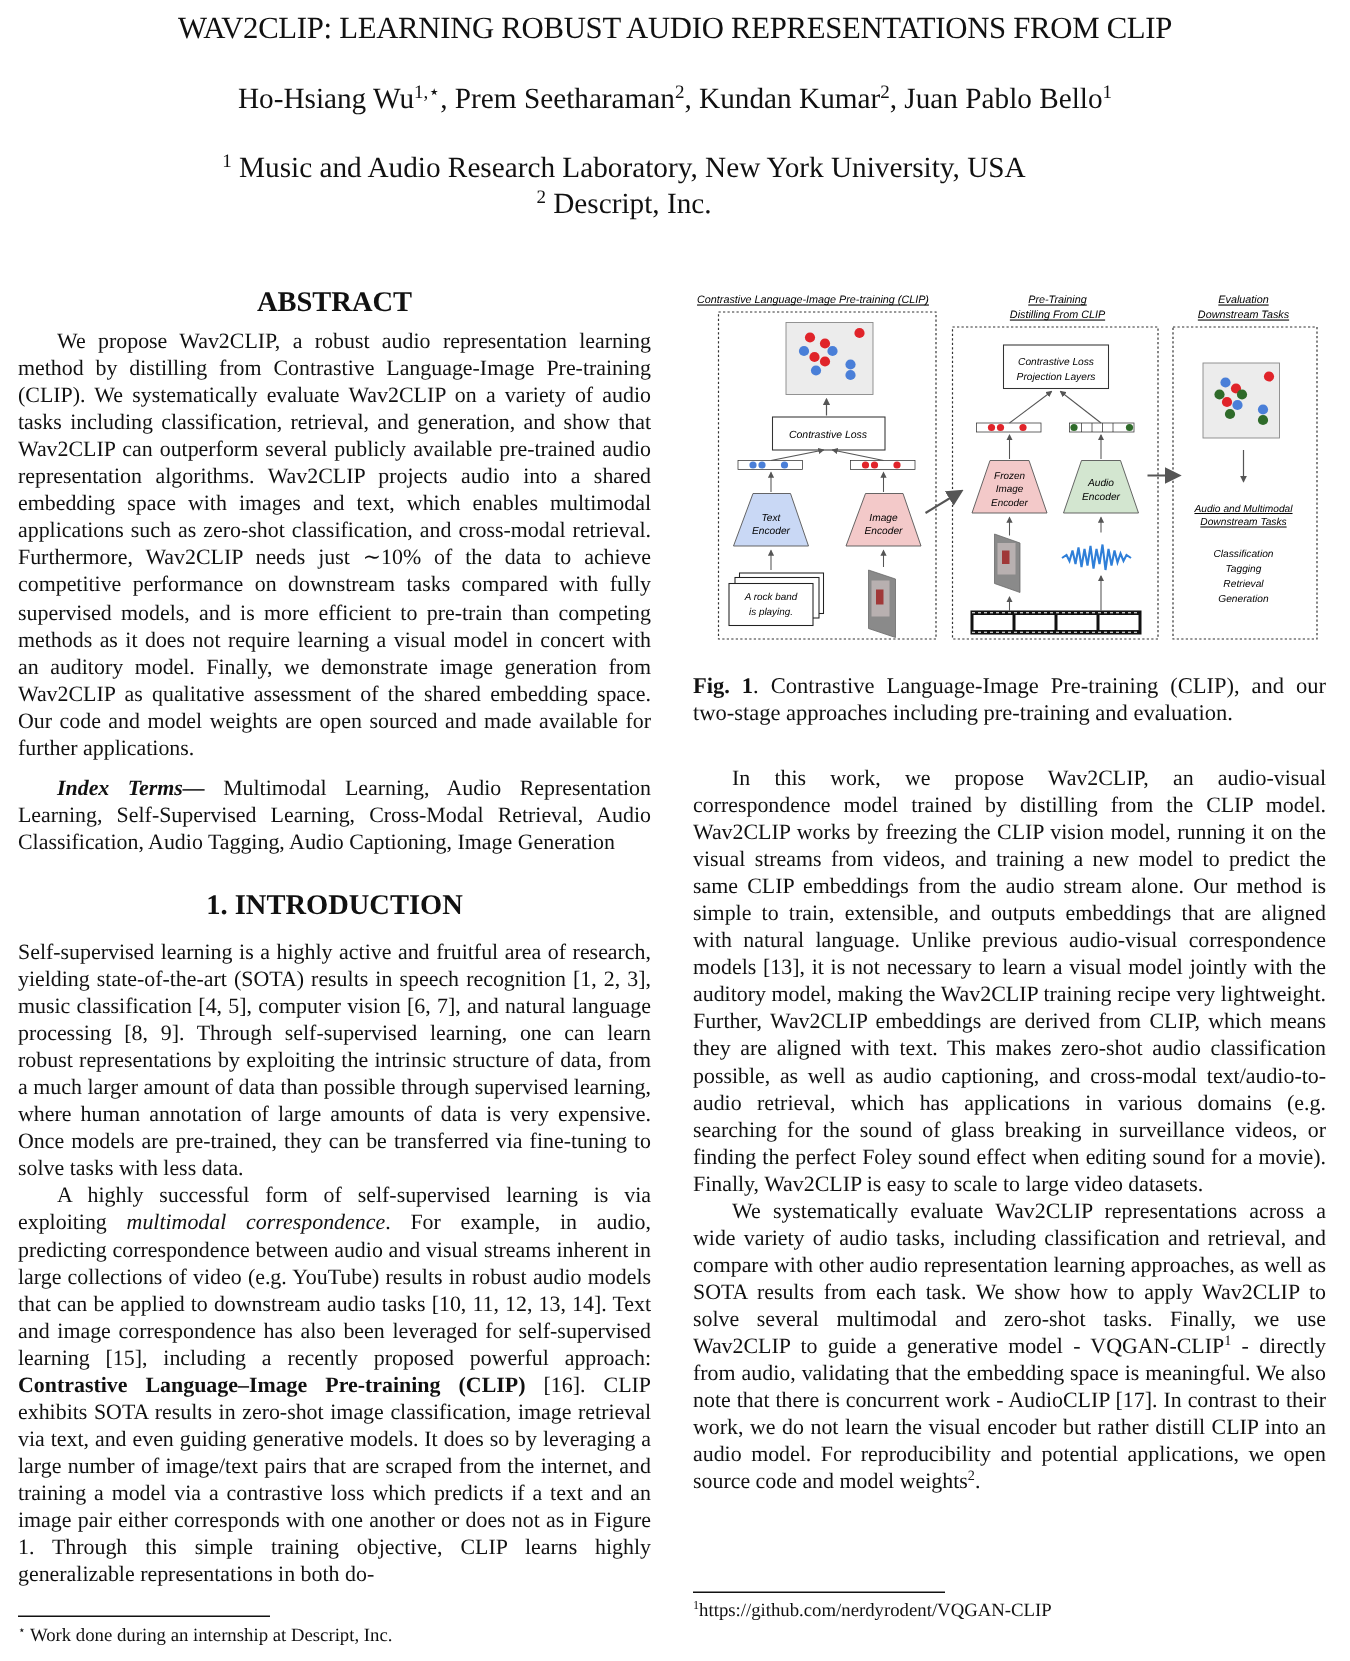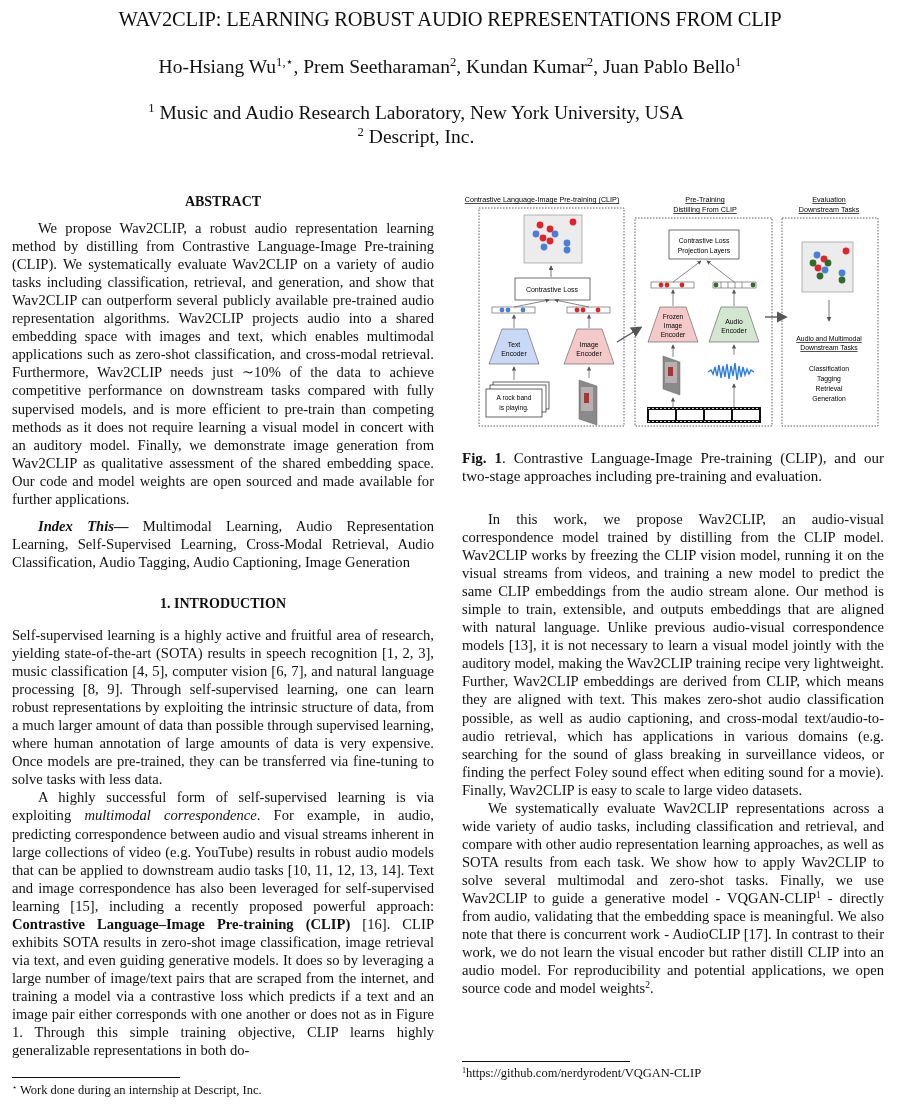--- a/index.html
+++ b/index.html
@@ -6,29 +6,29 @@
   body { width: 900px; height: 1107px; position: relative; overflow: hidden; color: #111; font-family: "Liberation Serif", "DejaVu Serif", serif; }
   .title { position: absolute; top: 8px; left: 0; width: 900px; text-align: center; font-weight: normal; font-size: 20.5px; letter-spacing: -0.2px; }
   .authors { position: absolute; top: 56px; left: 0; width: 900px; text-align: center; font-size: 19.5px; }
   .affil { position: absolute; left: 0; width: 832px; text-align: center; font-size: 19.5px; }
   .affil.a1 { top: 102px; } .affil.a2 { top: 126px; }
   sup { font-size: 65%; line-height: 0; vertical-align: 0.55em; }
 
   .col { position: absolute; width: 422px; font-size: 14.6px; line-height: 18.05px; text-align: justify; }
   .col.left { left: 12px; }
   .col.right { left: 462px; }
-  .heading { text-align: center; font-weight: bold; font-size: 14px; }
+  .heading { text-align: center; font-weight: bold; font-size: 19px; }
   p { margin: 0; }
   .indent { text-indent: 26px; }
 
   .footrule { position: absolute; height: 1px; background: #111; width: 168px; }
   .footnote { position: absolute; font-size: 12.5px; line-height: 15px; }
 
   
-  .fig { position: absolute; left: 462px; top: 190px; width: 430px; height: 245px; font-family: "Liberation Sans", "DejaVu Sans", sans-serif; color: #222; }
+  .fig { position: absolute; left: 462px; top: 190px; width: 430px; height: 245px; font-family: "Liberation Sans", "DejaVu Sans", sans-serif; color: #222; font-style: italic; }
   .fig svg text { font-family: "Liberation Sans", "DejaVu Sans", sans-serif; }
   .caption { position: absolute; left: 462px; top: 449px; width: 422px; font-size: 15px; line-height: 18.05px; text-align: justify; }
 </style>
 </head>
 <body>
 
 <div class="title">WAV2CLIP: LEARNING ROBUST AUDIO REPRESENTATIONS FROM CLIP</div>
 
 <div class="authors">
   <span>Ho-Hsiang Wu</span><sup>1,⋆</sup>,
@@ -40,21 +40,21 @@
 <div class="affil a1">
   <sup>1</sup> <span>Music and Audio Research Laboratory, New York University, USA</span>
 </div>
 <div class="affil a2">
   <sup>2</sup> <span>Descript, Inc.</span>
 </div>
 
 <div class="col left" style="top:193px;">
   <div class="heading" style="margin-bottom:8px;">ABSTRACT</div>
   <p class="indent">We propose Wav2CLIP, a robust audio representation learning method by distilling from Contrastive Language-Image Pre-training (CLIP). We systematically evaluate Wav2CLIP on a variety of audio tasks including classification, retrieval, and generation, and show that Wav2CLIP can outperform several publicly available pre-trained audio representation algorithms. Wav2CLIP projects audio into a shared embedding space with images and text, which enables multimodal applications such as zero-shot classification, and cross-modal retrieval. Furthermore, Wav2CLIP needs just ∼10% of the data to achieve competitive performance on downstream tasks compared with fully supervised models, and is more efficient to pre-train than competing methods as it does not require learning a visual model in concert with an auditory model. Finally, we demonstrate image generation from Wav2CLIP as qualitative assessment of the shared embedding space. Our code and model weights are open sourced and made available for further applications.</p>
-  <p class="indent" style="margin-top:9px;"><b><i>Index This—</i></b> <span>Multimodal Learning, Audio Representation Learning, Self-Supervised Learning, Cross-Modal Retrieval, Audio Classification, Audio Tagging, Audio Captioning, Image Generation</span></p>
+  <p class="indent" style="margin-top:9px;"><b><i>Index Terms—</i></b> <span>Multimodal Learning, Audio Representation Learning, Self-Supervised Learning, Cross-Modal Retrieval, Audio Classification, Audio Tagging, Audio Captioning, Image Generation</span></p>
   <div class="heading" style="margin-top:24px; margin-bottom:13px;">1. INTRODUCTION</div>
   <p>Self-supervised learning is a highly active and fruitful area of research, yielding state-of-the-art (SOTA) results in speech recognition [1, 2, 3], music classification [4, 5], computer vision [6, 7], and natural language processing [8, 9]. Through self-supervised learning, one can learn robust representations by exploiting the intrinsic structure of data, from a much larger amount of data than possible through supervised learning, where human annotation of large amounts of data is very expensive. Once models are pre-trained, they can be transferred via fine-tuning to solve tasks with less data.</p>
   <p class="indent"><span>A highly successful form of self-supervised learning is via exploiting </span><i>multimodal correspondence</i><span>. For example, in audio, predicting correspondence between audio and visual streams inherent in large collections of video (e.g. YouTube) results in robust audio models that can be applied to downstream audio tasks [10, 11, 12, 13, 14]. Text and image correspondence has also been leveraged for self-supervised learning [15], including a recently proposed powerful approach: </span><b>Contrastive Language–Image Pre-training (CLIP)</b><span> [16]. CLIP exhibits SOTA results in zero-shot image classification, image retrieval via text, and even guiding generative models. It does so by leveraging a large number of image/text pairs that are scraped from the internet, and training a model via a contrastive loss which predicts if a text and an image pair either corresponds with one another or does not as in Figure 1. Through this simple training objective, CLIP learns highly generalizable representations in both do-</span></p>
 </div>
 
 <div class="footrule" style="left:12px; top:1077px;"></div>
 <div class="footnote" style="left:12px; top:1083px;"><sup>⋆</sup> <span>Work done during an internship at Descript, Inc.</span></div>
 
 <div class="fig">
 <svg width="430" height="245" viewBox="0 0 430 245">

